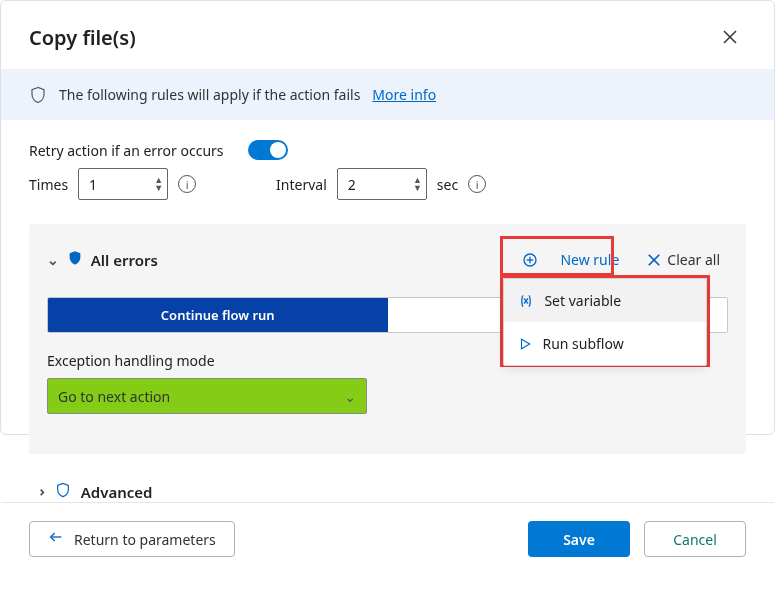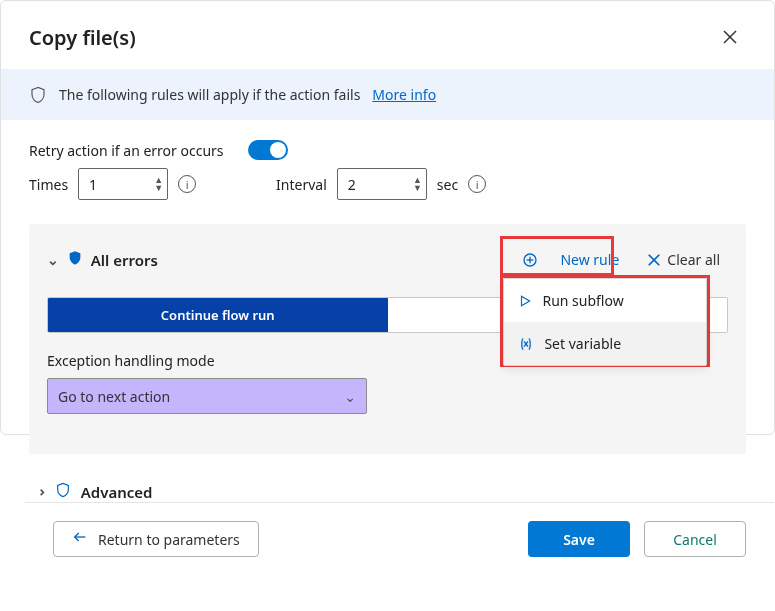--- a/index.html
+++ b/index.html
@@ -26,23 +26,23 @@
   .panel-head-left { display: flex; align-items: center; gap: 8px; font-weight: 600; font-size: 15px; color: #222; }
   .chev { font-size: 14px; color: #555; }
   .panel-head-right { display: flex; align-items: center; gap: 8px; font-size: 14px; }
   .newrule-btn { display: flex; align-items: center; gap: 22px; color: #0067c5; padding: 6px 10px; cursor: pointer; border: 2px solid transparent; border-radius: 2px; }
   .clearall-btn { display: flex; align-items: center; gap: 6px; color: #333; padding: 6px 8px; cursor: pointer; }
   .plus-ico svg, .x-ico svg, .var-ico svg, .play-ico svg { display: block; }
   .seg { display: flex; margin: 20px 0 18px 0; border: 1px solid #c8c8c8; border-radius: 2px; overflow: hidden; height: 36px; }
   .seg-item { flex: 1; display: flex; align-items: center; justify-content: center; font-size: 13px; background: #fff; color: #333; }
   .seg-item.active { background: #0541a6; color: #fff; font-weight: 600; }
   .label { font-size: 14px; color: #222; margin-bottom: 8px; }
-  .select { width: 320px; height: 36px; border: 1px solid #8a8a8a; border-radius: 2px; background: #c4b5fd; display: flex; align-items: center; justify-content: space-between; padding: 0 10px; font-size: 14px; color: #333; }
+  .select { width: 320px; height: 36px; border: 1px solid #8a8a8a; border-radius: 2px; background: #84cc16; display: flex; align-items: center; justify-content: space-between; padding: 0 10px; font-size: 14px; color: #333; }
   .adv-row { display: flex; align-items: center; gap: 10px; margin: 28px 0 0 4px; font-weight: 600; font-size: 15px; color: #222; }
-  .footer { border-top: 1px solid #e6e6e6; padding: 18px 28px; display: flex; align-items: center; justify-content: space-between; margin-left: 24px; }
+  .footer { border-top: 1px solid #e6e6e6; padding: 18px 28px; display: flex; align-items: center; justify-content: space-between; }
   .return-btn { height: 36px; border: 1px solid #b0b0b0; border-radius: 4px; background: #fff; display: flex; align-items: center; gap: 10px; padding: 0 18px; font-size: 14px; color: #333; cursor: pointer; }
   .right-btns { display: flex; gap: 14px; }
   .save-btn { width: 102px; height: 36px; background: #0078d4; color: #fff; border: none; border-radius: 4px; font-size: 14px; font-weight: 600; cursor: pointer; }
   .cancel-btn { width: 102px; height: 36px; background: #fff; border: 1px solid #b0b0b0; border-radius: 4px; font-size: 14px; color: #0f766e; cursor: pointer; }
   
   .highlight-box { position: absolute; border: 3px solid #e83a3a; pointer-events: none; }
   .hb1 { top: -6px; left: -10px; width: 114px; height: 40px; }
   .hb2 { top: 33px; left: -10px; width: 210px; height: 92px; }
   .newrule-wrap { position: relative; }
   .popup { position: absolute; top: 36px; left: -7px; width: 204px; background: #fff; border: 1px solid #d6d6d6; border-radius: 2px; box-shadow: 0 4px 8px rgba(0,0,0,.08); z-index: 5; }
@@ -123,38 +123,38 @@
               <span class="plus-ico">
                 <svg width="16" height="16" viewBox="0 0 24 24" fill="none" stroke="#0067c5" stroke-width="2">
                     <circle cx="12" cy="12" r="9"></circle>
                     <line x1="12" y1="7" x2="12" y2="17"></line>
                     <line x1="7" y1="12" x2="17" y2="12"></line>
                   </svg>
               </span>
               <span>New rule</span>
             </div>
             <div class="popup">
-              <div class="popup-item">
-                <span class="play-ico">
-                  <svg width="14" height="14" viewBox="0 0 24 24" fill="none" stroke="#0067c5" stroke-width="2">
-                      <polygon points="6,4 20,12 6,20"></polygon>
-                    </svg>
-                </span>
-                <span>Run subflow</span>
-              </div>
               <div class="popup-item hover">
                 <span class="var-ico">
                   <svg width="16" height="16" viewBox="0 0 24 24" fill="none" stroke="#0067c5" stroke-width="2">
                       <path d="M8 4 C5 4 5 20 8 20"></path>
                       <path d="M16 4 C19 4 19 20 16 20"></path>
                       <line x1="9" y1="8" x2="15" y2="16"></line>
                       <line x1="15" y1="8" x2="9" y2="16"></line>
                     </svg>
                 </span>
                 <span>Set variable</span>
+              </div>
+              <div class="popup-item">
+                <span class="play-ico">
+                  <svg width="14" height="14" viewBox="0 0 24 24" fill="none" stroke="#0067c5" stroke-width="2">
+                      <polygon points="6,4 20,12 6,20"></polygon>
+                    </svg>
+                </span>
+                <span>Run subflow</span>
               </div>
             </div>
           </div>
           <div class="clearall-btn">
             <span class="x-ico">
               <svg width="14" height="14" viewBox="0 0 16 16" stroke="#0067c5" stroke-width="2">
                   <line x1="2" y1="2" x2="14" y2="14"></line>
                   <line x1="14" y1="2" x2="2" y2="14"></line>
                 </svg>
             </span>

